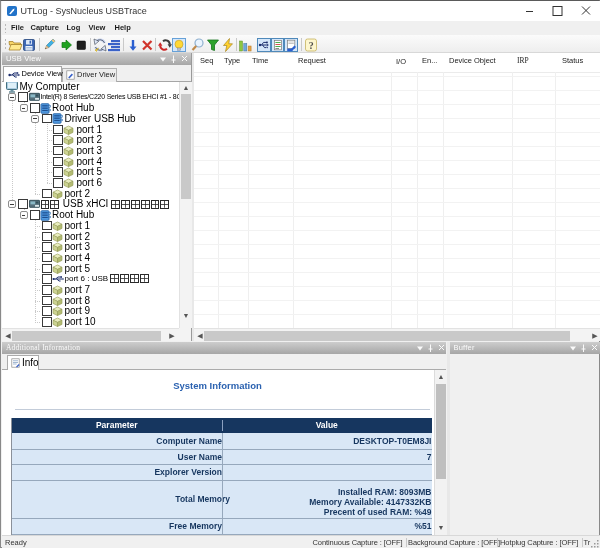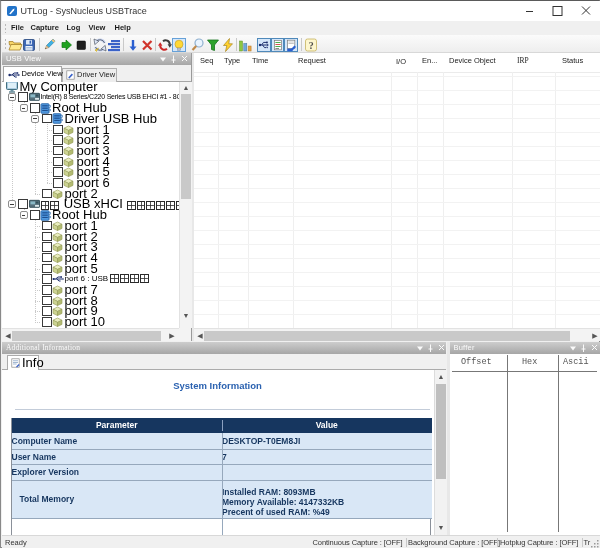--- a/index.html
+++ b/index.html
@@ -3,34 +3,34 @@
 
 *{margin:0;padding:0;box-sizing:border-box;}
 html,body{width:600px;height:548px;background:#f0f0f0;font-family:"Liberation Sans",sans-serif;overflow:hidden;}
 .abs{position:absolute;}
 #win{position:absolute;left:0;top:0;width:600px;height:548px;background:#f0f0f0;border:1px solid #898989;border-top:1px solid #5a5a5a;}
 .hdrgrad{background:linear-gradient(180deg,#cdcdcd,#a6a6a6);}
 .phname{color:#fbfbfb;font-size:7.5px;letter-spacing:0.2px;}
 .dots{position:absolute;width:3px;background-image:radial-gradient(circle,#b9b9b9 35%,transparent 40%);background-size:3px 4px;}
 .tsep{position:absolute;top:37px;height:13px;width:1px;background:#c9c9c9;}
 .mtxt{position:absolute;top:0;height:14px;line-height:14px;font-size:7.5px;color:#1c1c1c;font-weight:bold;}
-.lbl{position:absolute;font-size:13px;color:#000;white-space:nowrap;height:10px;line-height:10px;}
+.lbl{position:absolute;font-size:10px;color:#000;white-space:nowrap;height:10px;line-height:10px;}
 .hcol{position:absolute;height:14px;line-height:14px;font-size:7.5px;color:#222;white-space:nowrap;}
 .gridv{position:absolute;width:1px;background:#efefef;}
 .gridh{position:absolute;height:1px;background:#f2f2f2;}
 .cb{position:absolute;width:9.5px;height:9.5px;background:#fff;border:1.1px solid #3a3a3a;}
 .exp{position:absolute;width:8px;height:8px;background:#fcfcfc;border:1px solid #8e8e8e;border-radius:2px;}
 .exp:after{content:"";position:absolute;left:1.4px;top:2.6px;width:3.4px;height:1px;background:#3c3c3c;}
 .tline{position:absolute;width:1px;background-image:linear-gradient(#c9c9c9 50%,transparent 50%);background-size:1px 2px;}
 .tstub{position:absolute;height:1px;background-image:linear-gradient(90deg,#c9c9c9 50%,transparent 50%);background-size:2px 1px;}
 .cj{display:inline-block;width:8.8px;height:8.5px;border:0.9px solid #2a2a2a;margin:0 0.8px -1.5px 0.2px;background:linear-gradient(#2a2a2a,#2a2a2a) 50% 50%/100% 0.8px no-repeat,linear-gradient(#2a2a2a,#2a2a2a) 50% 50%/0.8px 100% no-repeat;}
 .sq{font-size:7px;letter-spacing:-0.22px;}
 .navy{background:#16365f;}
 .rowblue{background:#d9e7f6;}
-.ctext{color:#16365f;font-weight:bold;font-size:8.5px;text-align:left;}
+.ctext{color:#16365f;font-weight:bold;font-size:8.5px;text-align:right;}
 
 </style></head><body>
 <div id="win">
 <div class="abs" style="left:1px;top:0;width:598px;height:20px;background:#fff;"></div>
 <svg class="abs" style="left:6px;top:5px" width="10" height="10" viewBox="0 0 10 10">
       <rect width="10" height="10" rx="2" fill="#2273c9"></rect>
       <path d="M2.2 7.8 L5.8 3.2 L7.6 2.4 L7 4.4 L3.6 8.2 Z" fill="#fff"></path>
     </svg>
 <div class="abs" style="left:19.5px;top:0;height:20px;line-height:20px;font-size:9px;color:#333;">UTLog - SysNucleus USBTrace</div>
 <svg class="abs" style="left:519px;top:0" width="76" height="20" viewBox="0 0 76 20" fill="none" stroke="#333" stroke-width="1">
@@ -465,21 +465,21 @@
 </div>
 <div class="abs" style="left:1px;top:353px;width:444px;height:15.5px;background:#f0f0f0;border-bottom:1px solid #ababab;"></div>
 <div class="abs" style="left:6px;top:354px;width:32px;height:15px;background:#fff;border:1px solid #ababab;border-bottom:none;"></div>
 <svg class="abs" style="left:9.5px;top:357px" width="9" height="10" viewBox="0 0 9 10">
       <rect x="0.8" y="0.8" width="7.4" height="8.4" fill="#fff" stroke="#8a8a8a" stroke-width="0.7"></rect>
       <rect x="2" y="2.4" width="5" height="0.8" fill="#8ea8c8"></rect>
       <rect x="2" y="4" width="5" height="0.8" fill="#8ea8c8"></rect>
       <rect x="2" y="5.6" width="3.6" height="0.8" fill="#8ea8c8"></rect>
       <polygon points="5,8.8 7.6,6 8.6,7 6,9.6" fill="#3a62c8"></polygon>
     </svg>
-<div class="abs" style="left:21px;top:354px;height:15px;line-height:15px;font-size:13px;color:#000;">Info</div>
+<div class="abs" style="left:21px;top:354px;height:15px;line-height:15px;font-size:10px;color:#000;">Info</div>
 <div class="abs" style="left:1px;top:368.5px;width:431.5px;height:165.5px;background:#fff;overflow:hidden;">
 <div class="abs" style="left:0;top:10.0px;width:431px;text-align:center;font-size:9.5px;font-weight:bold;color:#2b62b0;">System Information</div>
 <div class="abs" style="left:13px;top:39.0px;width:415px;height:1px;background:#c3ccd9;"></div>
 <div class="abs" style="left:8.5px;top:48.5px;width:420px;height:117px;border-left:1px solid #8a9099;border-right:1px solid #8a9099;">
 <div class="abs navy" style="left:0;top:0;width:420px;height:15px;">
           <div class="abs" style="left:210px;top:2px;width:1px;height:11px;background:#8ba0c0;"></div>
           <div class="abs" style="left:210.5px;top:0;width:209.5px;text-align:center;height:15px;line-height:15px;color:#fff;font-weight:bold;font-size:8.5px;">Value</div>
           <div class="abs" style="left:0;top:0;width:210.5px;text-align:center;height:15px;line-height:15px;color:#fff;font-weight:bold;font-size:8.5px;">Parameter</div>
         </div>
 <div class="abs rowblue" style="left:0;top:15px;width:420px;height:17px;border-bottom:1px solid #96a8bc;">
@@ -490,46 +490,42 @@
 <div class="abs ctext" style="left:0;top:0;width:210.5px;height:14px;line-height:14px;">User Name</div>
 <div class="abs ctext" style="left:210.5px;top:0;width:209.5px;height:14px;line-height:14px;">7</div>
 </div>
 <div class="abs rowblue" style="left:0;top:47px;width:420px;height:15.5px;border-bottom:1px solid #96a8bc;">
 <div class="abs ctext" style="left:0;top:0;width:210.5px;height:14.5px;line-height:14.5px;">Explorer Version</div>
 </div>
 <div class="abs rowblue" style="left:0;top:62.5px;width:420px;height:38px;border-bottom:1px solid #96a8bc;">
 <div class="abs ctext" style="left:8px;top:0;width:210.5px;height:37px;line-height:37px;">Total Memory</div>
 <div class="abs ctext" style="left:210.5px;top:7.5px;width:209.5px;line-height:9.8px;">Installed RAM: 8093MB<br>Memory Available: 4147332KB<br>Precent of used RAM: %49</div>
 </div>
+<div class="abs rowblue" style="left:0;top:100.5px;width:420px;height:16.5px;border-bottom:1px solid #96a8bc;">
+<div class="abs ctext" style="left:0;top:0;width:210.5px;height:15.5px;line-height:15.5px;">Free Memory</div>
+<div class="abs ctext" style="left:210.5px;top:0;width:209.5px;height:15.5px;line-height:15.5px;">%51</div>
+</div>
 <div class="abs" style="left:210.5px;top:15px;width:1px;height:102px;background:#96a8bc;"></div>
 </div>
 </div>
 <div class="abs" style="left:432.5px;top:368.5px;width:13px;height:165.5px;background:#f2f2f2;border-left:1px solid #dcdcdc;">
 <div class="abs" style="left:0;top:1px;width:13px;height:12px;text-align:center;font-size:7px;color:#555;line-height:12px;">▲</div>
 <div class="abs" style="left:1.5px;top:14.5px;width:10px;height:95px;background:#bfbfbf;"></div>
 <div class="abs" style="left:0;top:152px;width:13px;height:12px;text-align:center;font-size:7px;color:#555;line-height:12px;">▼</div>
 </div>
 <div class="abs" style="left:445.5px;top:341px;width:3px;height:193px;background:#e8e8e8;"></div>
 <div class="abs hdrgrad" style="left:448.5px;top:341px;width:150.5px;height:12px;">
 <div class="phname" style="position:absolute;left:4px;top:0;line-height:12px;">Buffer</div>
 <svg class="abs" style="left:119px;top:0" width="30" height="12" viewBox="0 0 30 12">
         <polygon points="1,4.5 7,4.5 4,8.5" fill="#fafafa"></polygon>
         <g stroke="#fafafa" stroke-width="1" fill="none">
           <path d="M14.5 2.5 V7 M12.5 7 H16.5 M14.5 7 V10"></path>
           <path d="M23 3 L28 8 M28 3 L23 8"></path>
         </g>
       </svg>
-</div>
-<div class="abs" style="left:448.5px;top:353px;width:150.5px;height:181px;background:#fff;font-family:'Liberation Mono',monospace;">
-<div class="abs" style="left:11.5px;top:3px;font-size:8.5px;color:#555;">Offset</div>
-<div class="abs" style="left:72.5px;top:3px;font-size:8.5px;color:#555;">Hex</div>
-<div class="abs" style="left:113.5px;top:3px;font-size:8.5px;color:#555;">Ascii</div>
-<div class="abs" style="left:2.5px;top:16.5px;width:145px;height:1px;background:#777;"></div>
-<div class="abs" style="left:57.5px;top:1px;width:1px;height:177px;background:#777;"></div>
-<div class="abs" style="left:108.0px;top:1px;width:1px;height:177px;background:#777;"></div>
 </div>
 <div class="abs" style="left:1px;top:534px;width:598px;height:13px;background:#f0f0f0;border-top:1px solid #d8d8d8;">
 <div class="abs" style="left:3px;top:0;height:13px;line-height:13px;font-size:7.5px;color:#333;">Ready</div>
 <div class="abs" style="left:310.5px;top:0;height:13px;line-height:13px;font-size:7.5px;letter-spacing:-0.08px;color:#333;white-space:nowrap;">Continuous Capture : [OFF]</div>
 <div class="abs" style="left:406px;top:0;height:13px;line-height:13px;font-size:7.5px;letter-spacing:-0.08px;color:#333;white-space:nowrap;">Background Capture : [OFF]</div>
 <div class="abs" style="left:498px;top:0;height:13px;line-height:13px;font-size:7.5px;letter-spacing:-0.08px;color:#333;white-space:nowrap;">Hotplug Capture : [OFF]</div>
 <div class="abs" style="left:581.5px;top:0;height:13px;line-height:13px;font-size:7.5px;letter-spacing:-0.08px;color:#333;white-space:nowrap;">Tr</div>
 <div class="abs" style="left:403.5px;top:2px;width:1px;height:9px;background:#c8c8c8;"></div>
 <div class="abs" style="left:494.5px;top:2px;width:1px;height:9px;background:#c8c8c8;"></div>
 <div class="abs" style="left:579.5px;top:2px;width:1px;height:9px;background:#c8c8c8;"></div>

